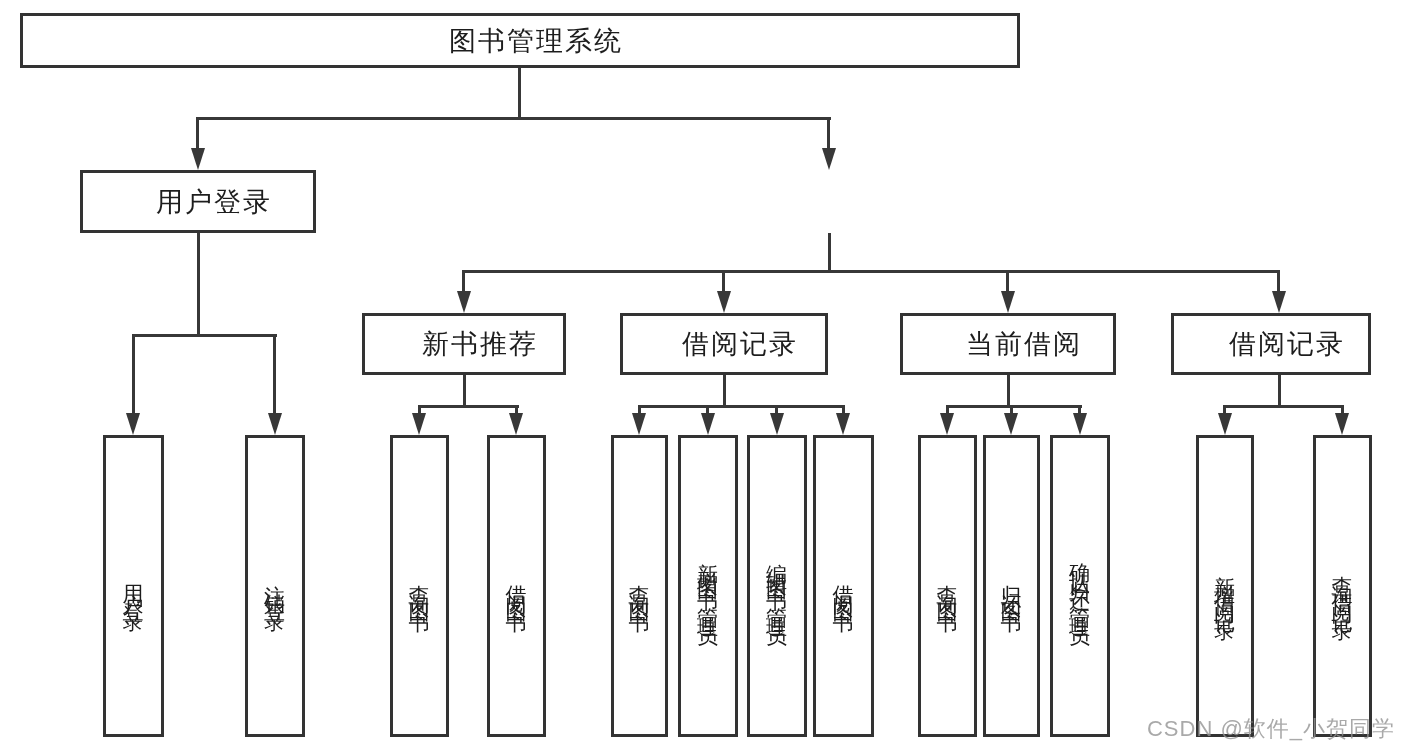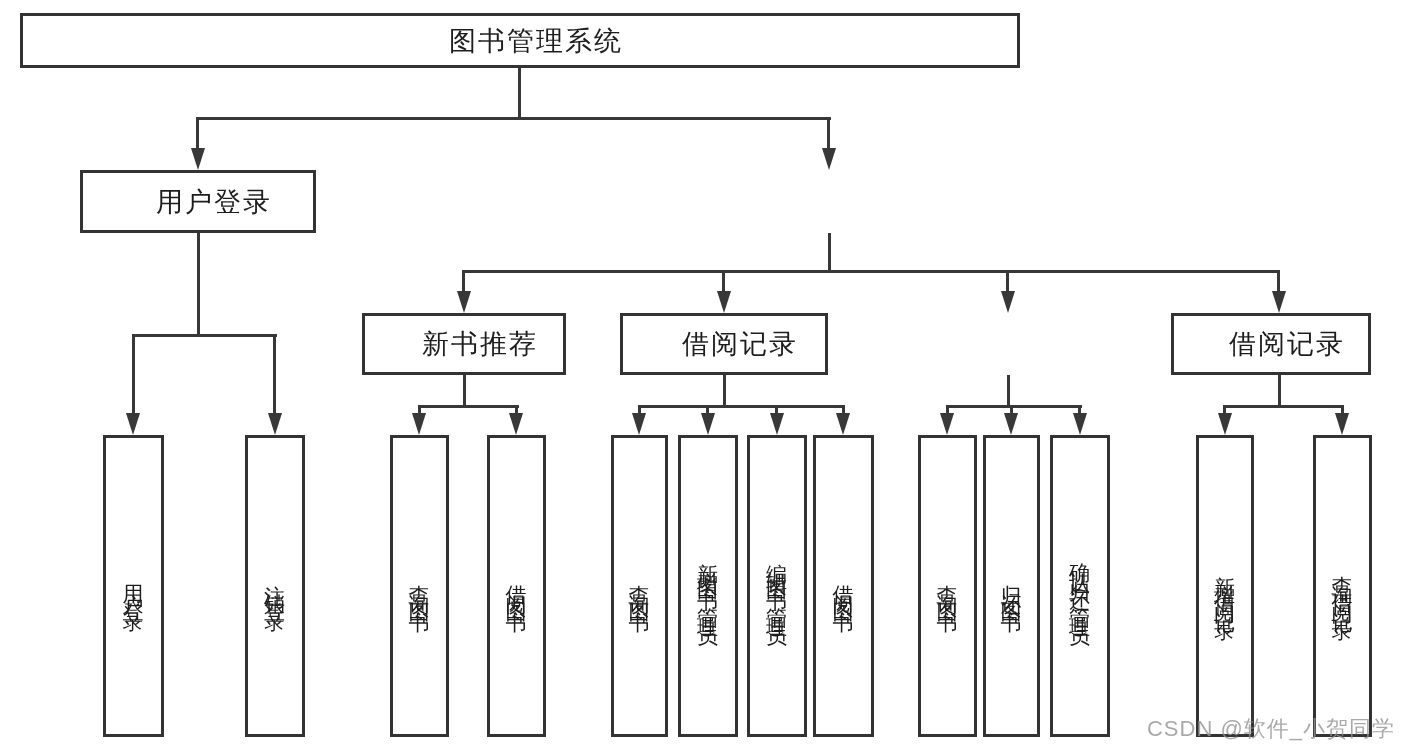--- a/index.html
+++ b/index.html
@@ -40,20 +40,23 @@
 
   <div class="box hnode" style="left:80px;top:170px;width:236px;height:63px">
     <span>用户登录</span>
   </div>
 
   <div class="box hnode" style="left:362px;top:313px;width:204px;height:62px">
     <span>新书推荐</span>
   </div>
   <div class="box hnode" style="left:620px;top:313px;width:208px;height:62px">
     <span>借阅记录</span>
+  </div>
+  <div class="box hnode" style="left:900px;top:313px;width:216px;height:62px">
+    <span>当前借阅</span>
   </div>
   <div class="box hnode" style="left:1171px;top:313px;width:200px;height:62px">
     <span>借阅记录</span>
   </div>
 
   <div class="box leaf" style="left:103px;top:435px;width:61px;height:302px">
     <span class="vtext">用户登录</span>
   </div>
   <div class="box leaf" style="left:245px;top:435px;width:60px;height:302px">
     <span class="vtext">注销登录</span>

